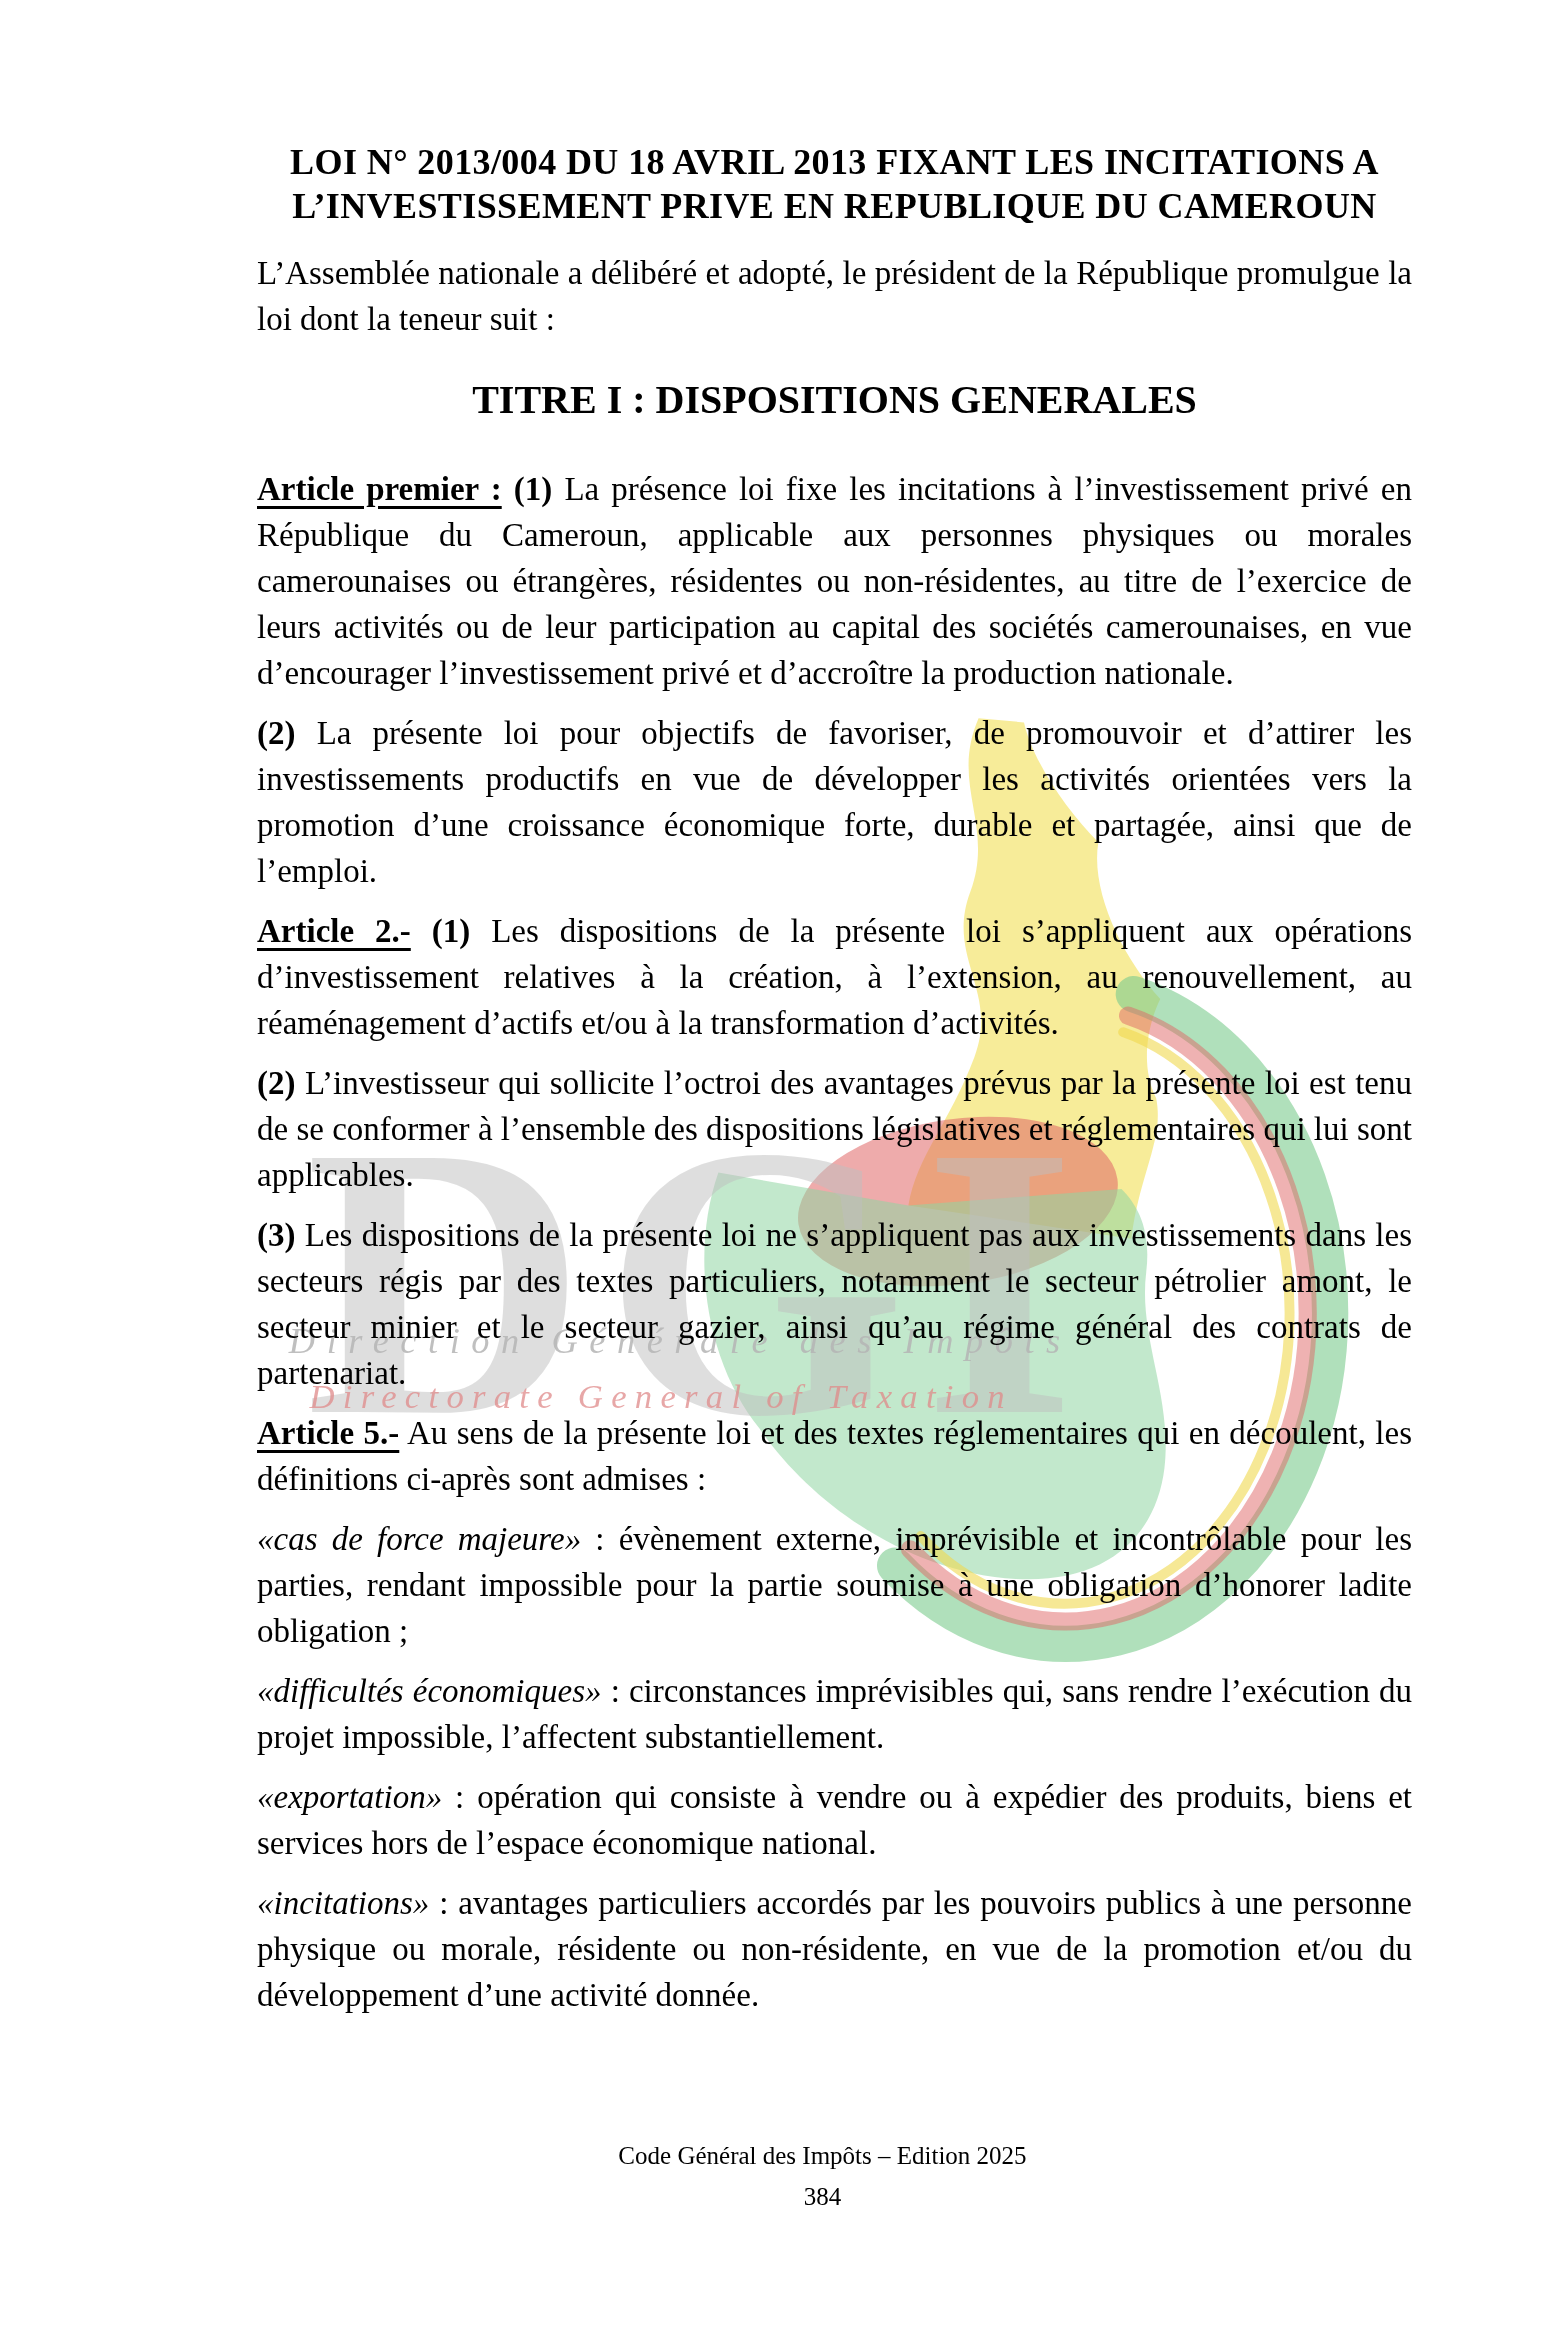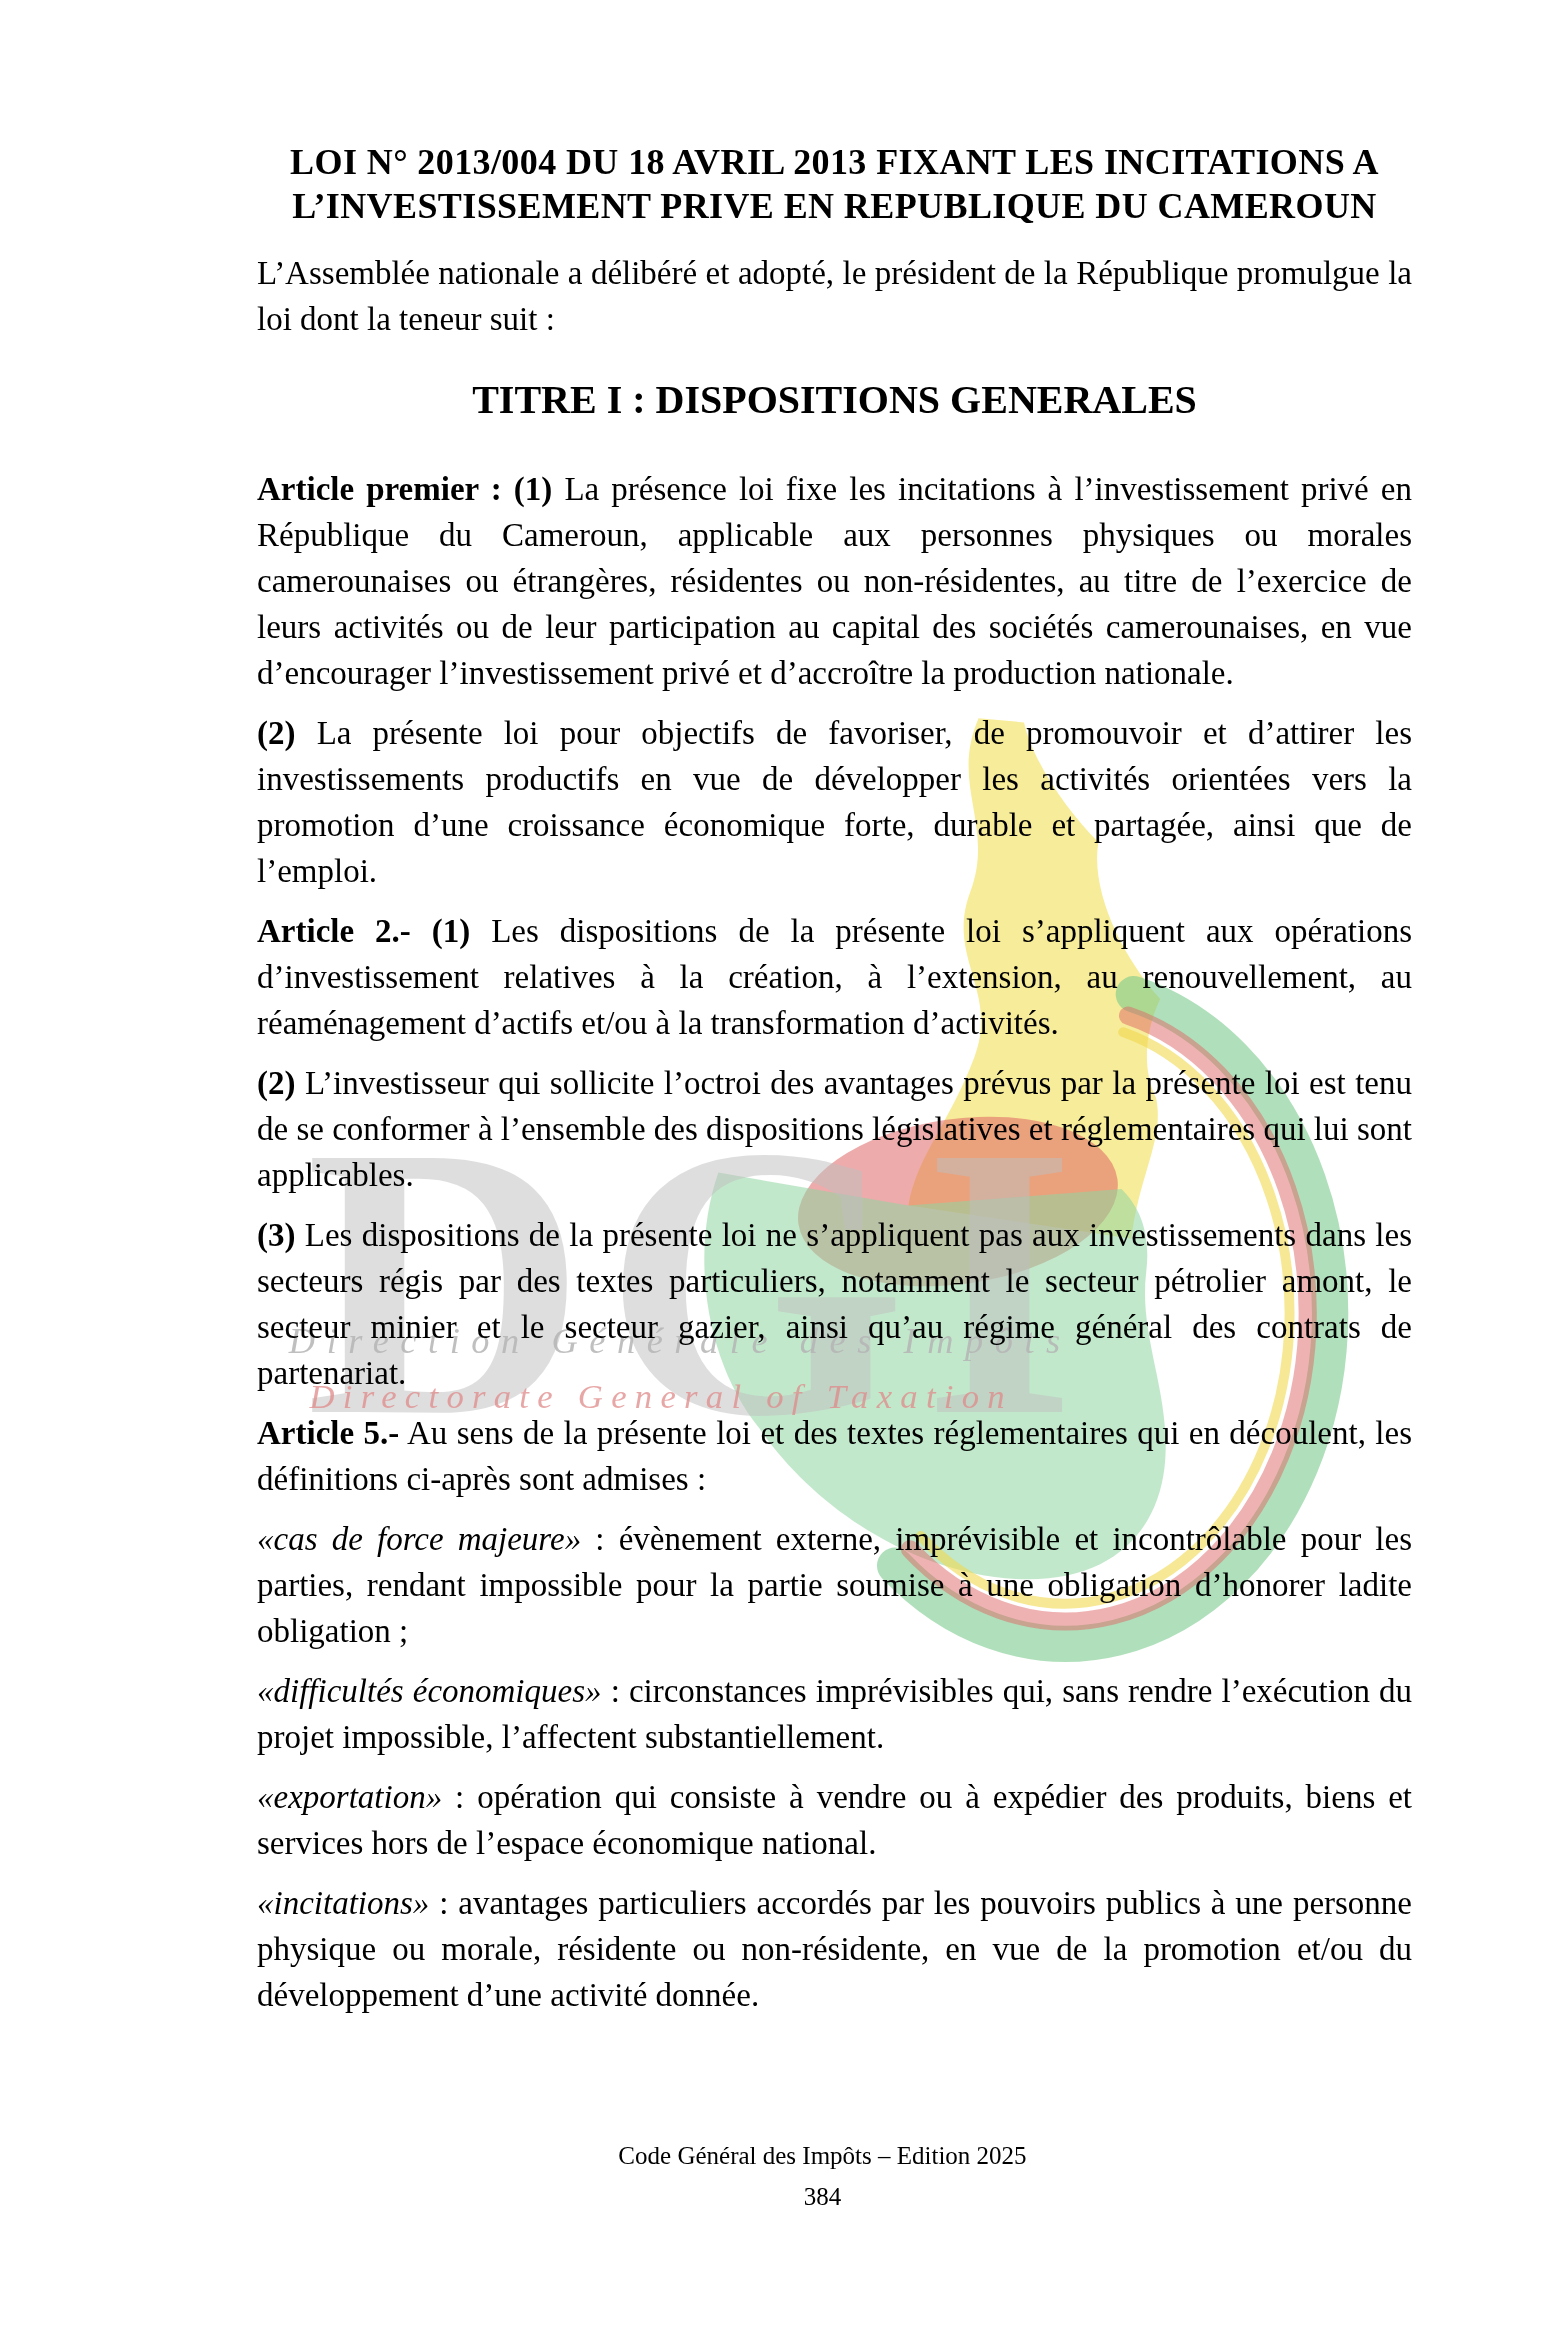--- a/index.html
+++ b/index.html
@@ -46,20 +46,21 @@
   }
   p.para {
     margin: 0 0 14px 0;
     font-size: 33px;
     line-height: 46px;
     text-align: justify;
   }
   p.intro { margin-bottom: 16px; }
   .lbl {
     font-weight: 700;
+    text-decoration: underline;
     text-decoration-thickness: 2.9px;
     text-underline-offset: 5.8px;
   }
   .num { font-weight: 700; }
   .term { font-style: italic; }
   .footer {
     position: absolute;
     left: 245px;
     top: 2135px;
     width: 1155px;

